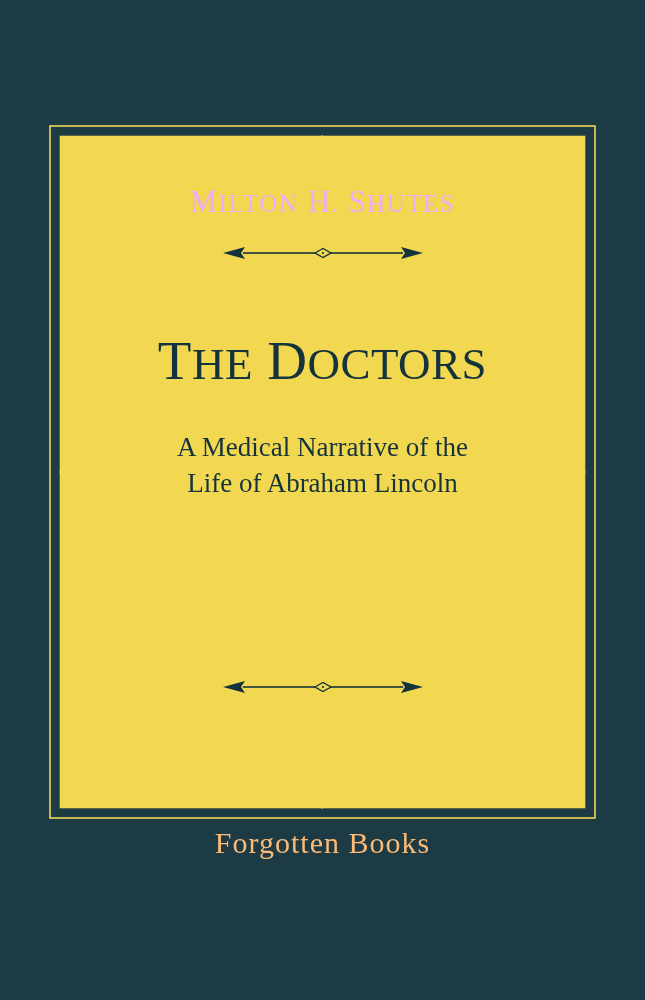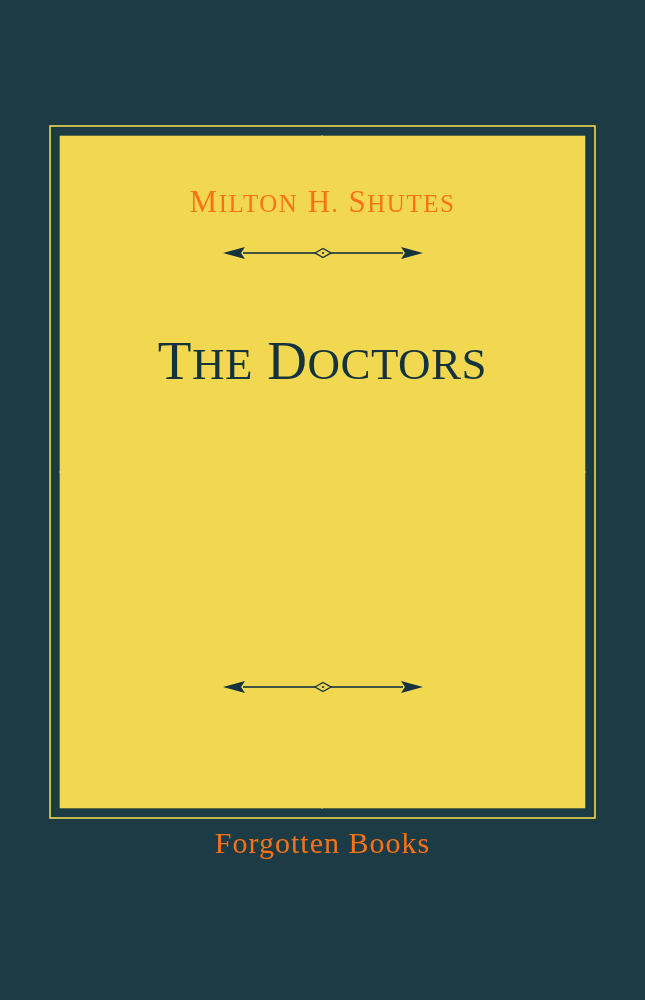--- a/index.html
+++ b/index.html
@@ -44,21 +44,21 @@
     top: 136px;
     width: 525px;
     height: 672px;
     box-sizing: border-box;
     padding: 34px 52px 0 52px;
     text-align: center;
   }
   .author {
     font-family: "Liberation Serif", serif;
     font-size: 31px;
-    color: #f97316;
+    color: #f0abfc;
     letter-spacing: 1.5px;
     font-weight: 400;
     margin: 14px 0 0 0;
     white-space: nowrap;
   }
   .author .sc {
     font-size: 25px;
   }
   .divider-top {
     margin: 24px auto 0 auto;
@@ -92,21 +92,21 @@
     bottom: 112px;
     width: 200px;
     height: 18px;
   }
   .publisher {
     position: absolute;
     left: 0;
     right: 0;
     top: 826px;
     text-align: center;
-    color: #f97316;
+    color: #fdba74;
     font-family: "Liberation Serif", serif;
     font-size: 30px;
     letter-spacing: 1px;
   }
   .publisher .pbox {
     display: inline-block;
     position: relative;
   }
 </style>
 </head>
@@ -195,20 +195,24 @@
         <rect x="108" y="8.2" width="72" height="1.6" stroke="none"></rect>
         <path d="M92 9 L100 4.5 L108 9 L100 13.5 Z" fill="none" stroke-width="1.4"></path>
         <circle cx="100" cy="9" r="1.1" stroke="none"></circle>
       </g>
     </svg>
 
     <div class="title">
       <div>T<span class="sc">HE</span> D<span class="sc">OCTORS</span></div>
     </div>
 
+    <div class="subtitle">
+      <div>A Medical Narrative of the</div>
+      <div>Life of Abraham Lincoln</div>
+    </div>
 
     <svg class="divider-bottom" viewBox="0 0 200 18" xmlns="http://www.w3.org/2000/svg">
       <g fill="#15333c" stroke="#15333c">
         <path d="M0 9 L22 3 L18 9 L22 15 Z" stroke="none"></path>
         <path d="M200 9 L178 3 L182 9 L178 15 Z" stroke="none"></path>
         <rect x="20" y="8.2" width="72" height="1.6" stroke="none"></rect>
         <rect x="108" y="8.2" width="72" height="1.6" stroke="none"></rect>
         <path d="M92 9 L100 4.5 L108 9 L100 13.5 Z" fill="none" stroke-width="1.4"></path>
         <circle cx="100" cy="9" r="1.1" stroke="none"></circle>
       </g>

